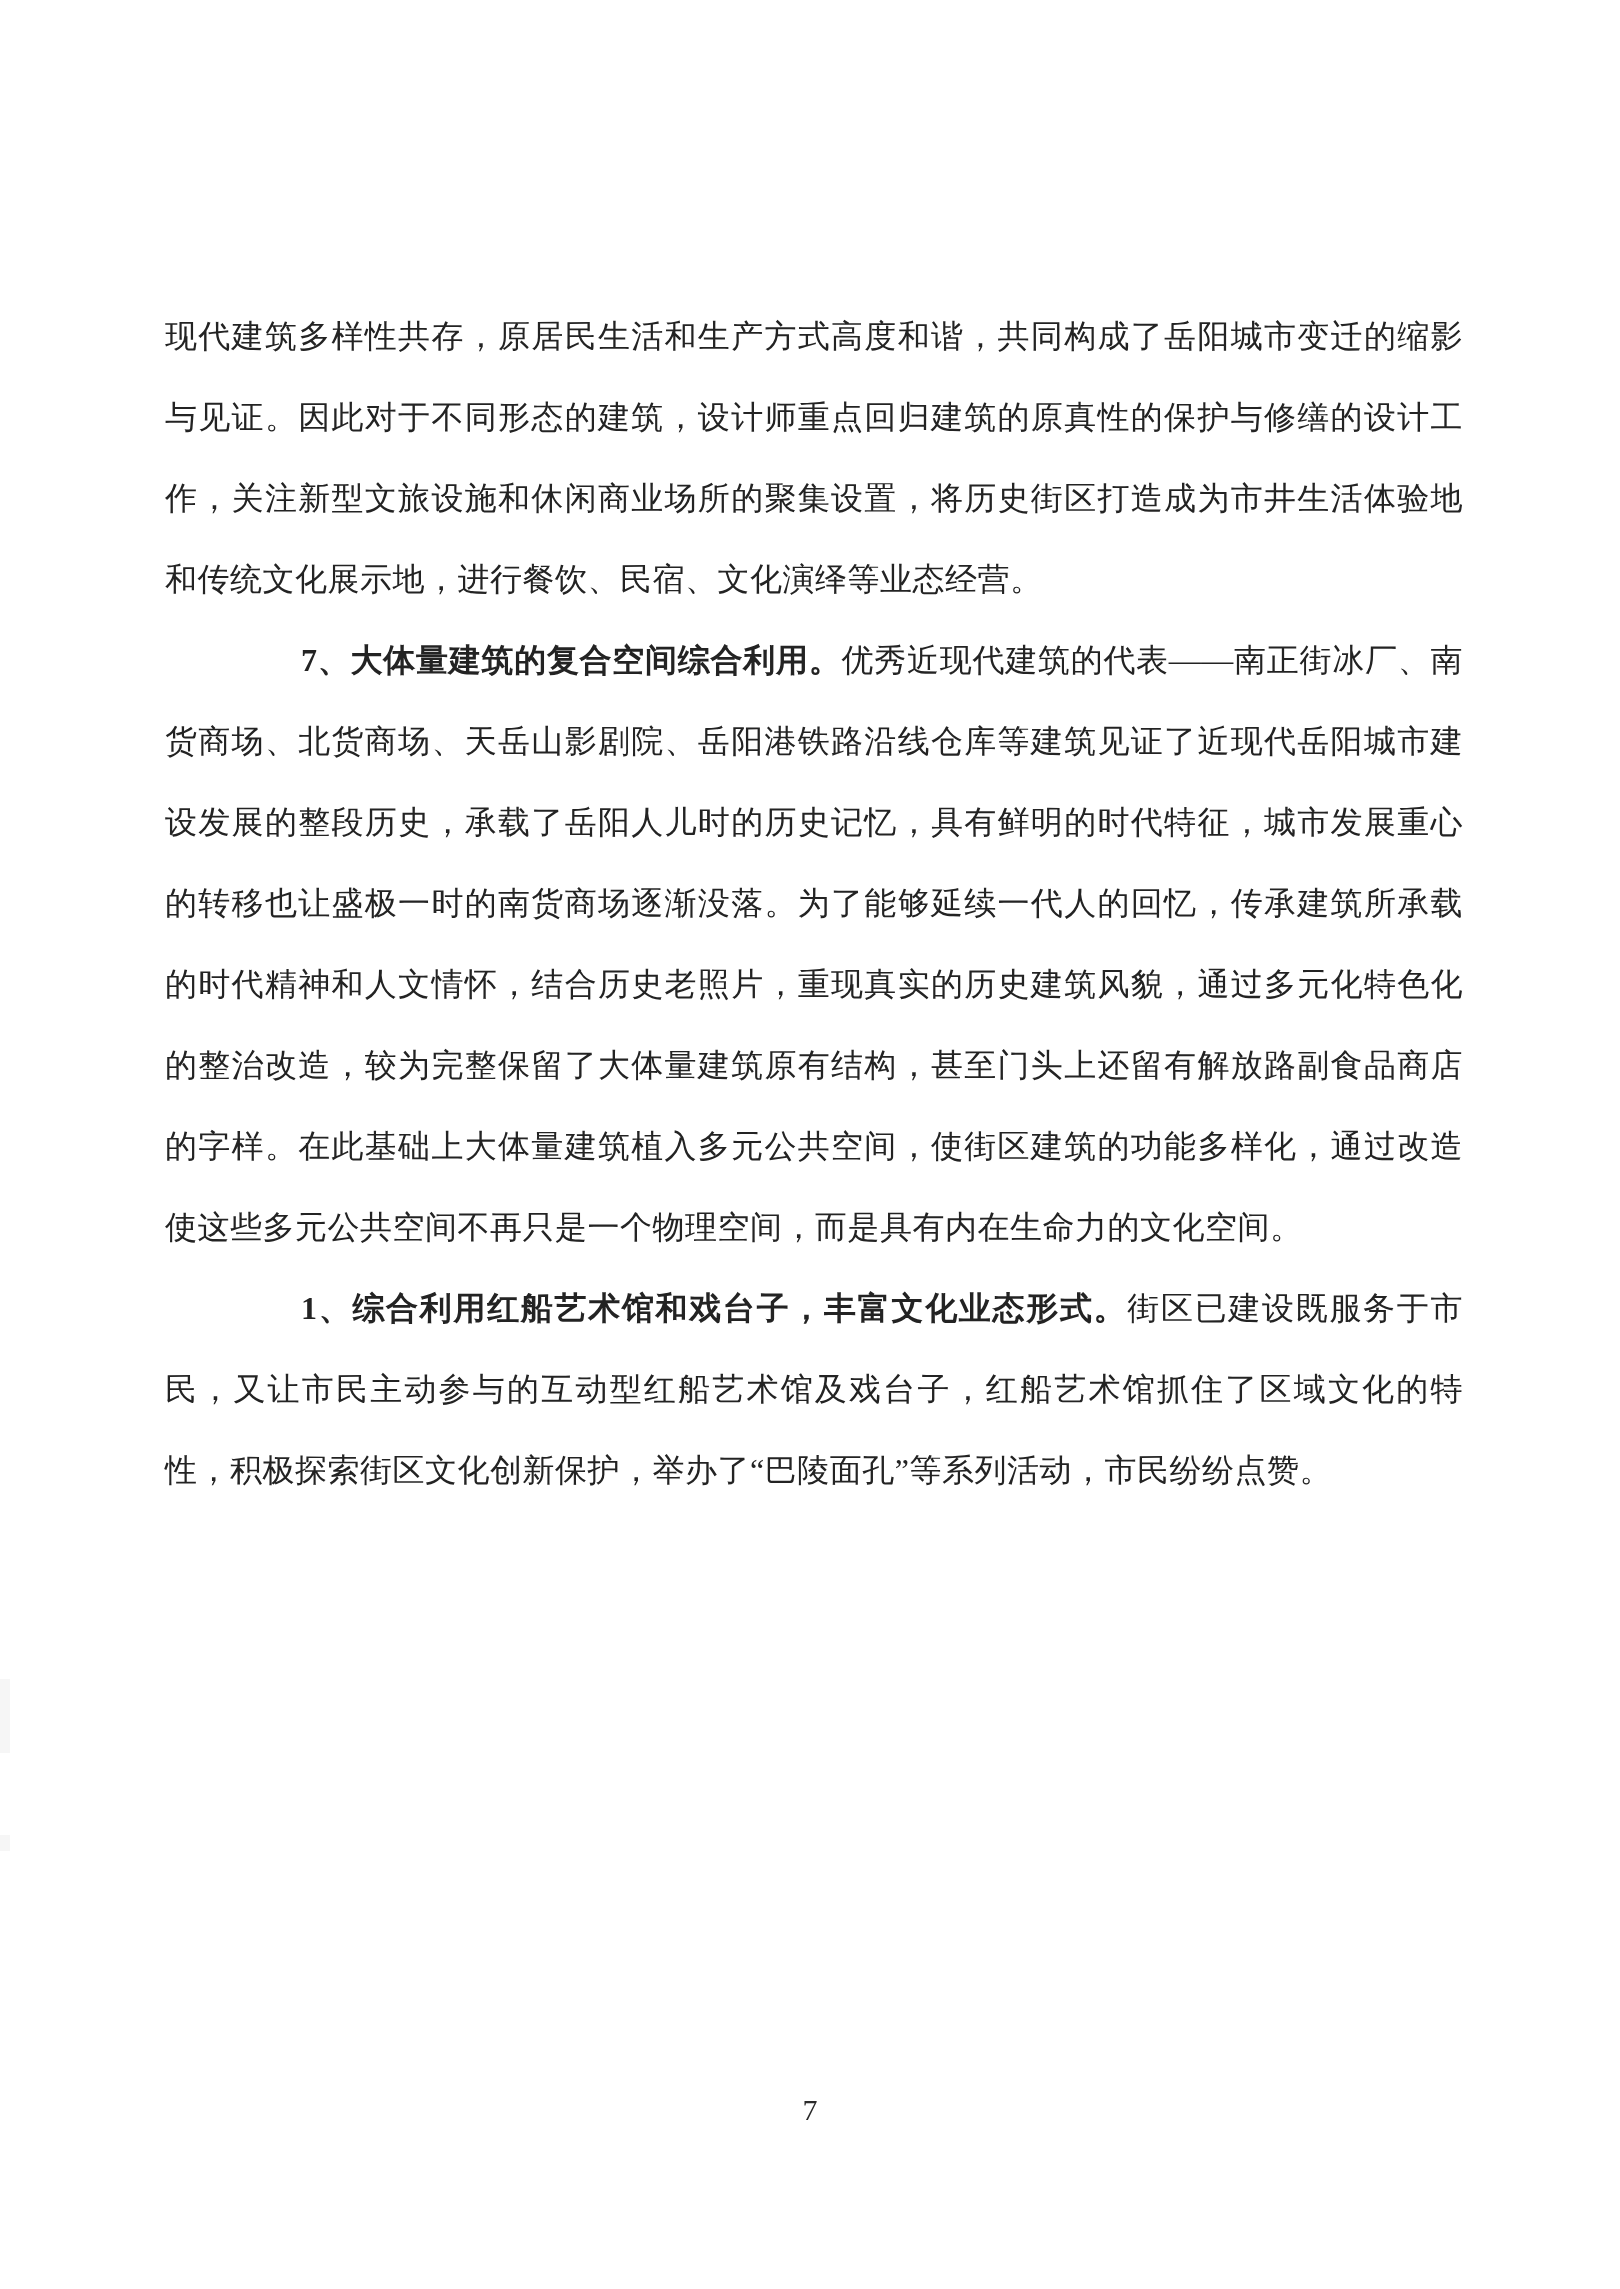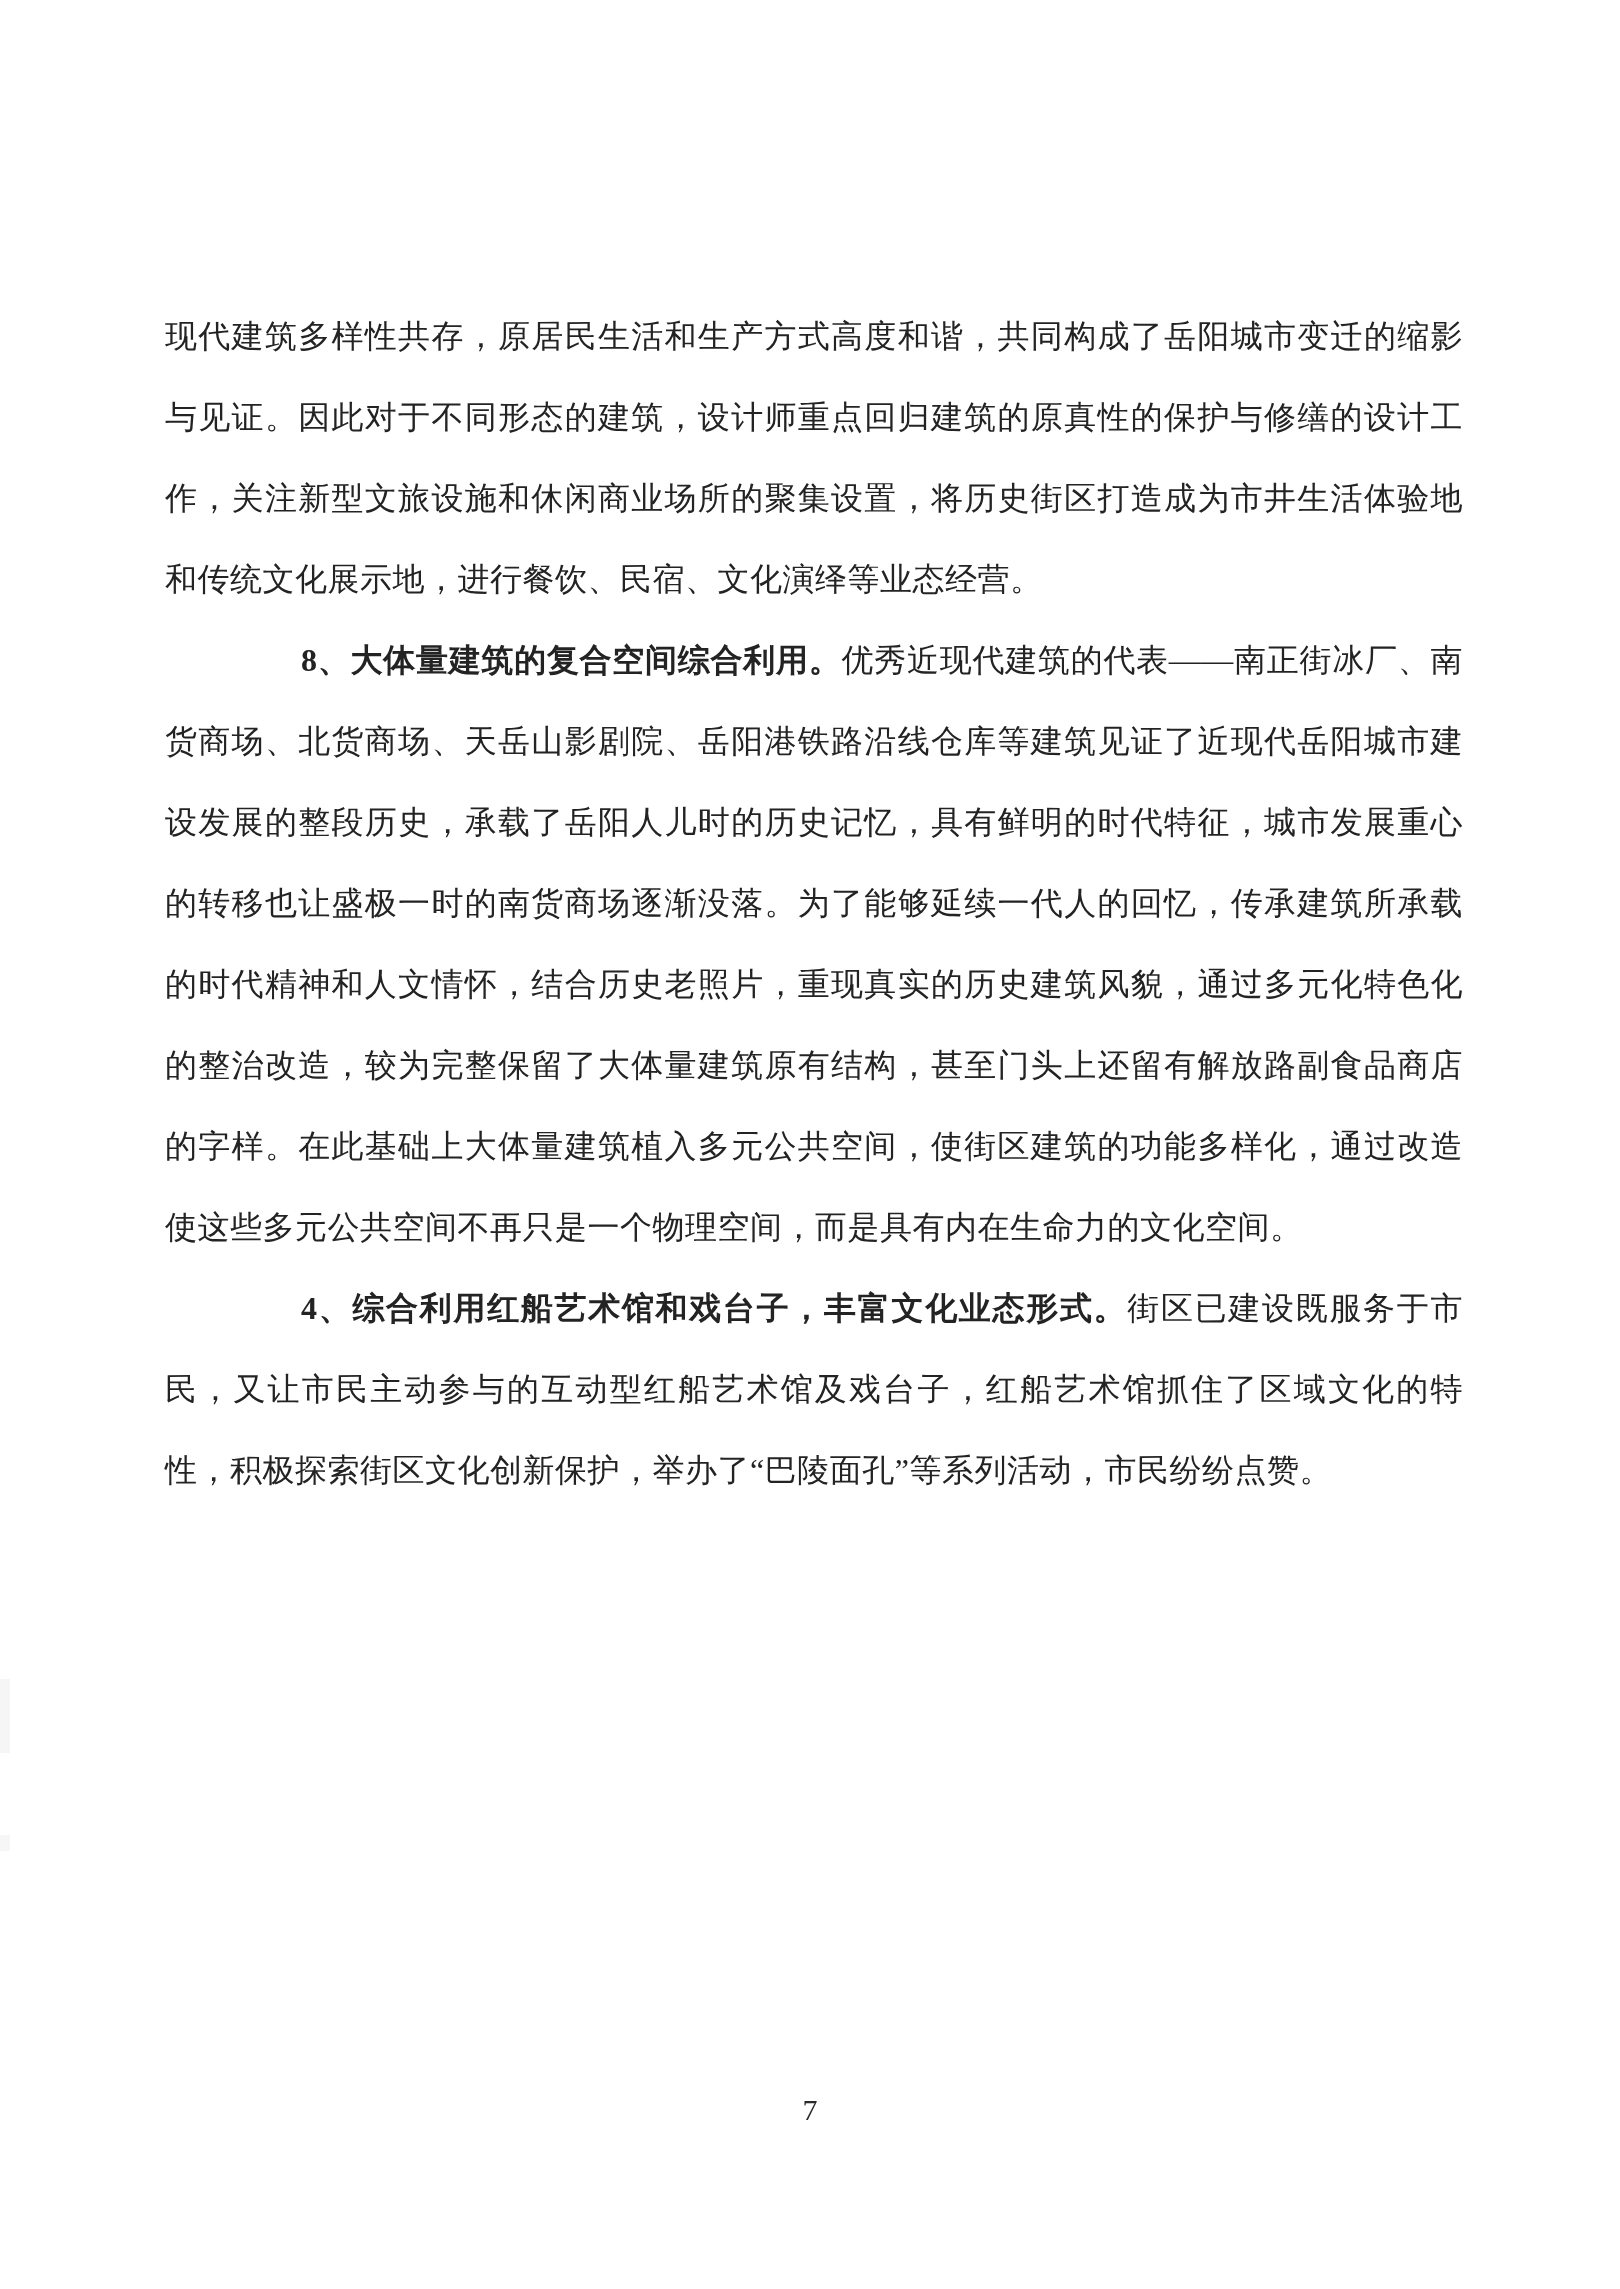--- a/index.html
+++ b/index.html
@@ -61,25 +61,25 @@
 
 <div class="page">
 
   <div class="content">
 
     <p>
       <span>现代建筑多样性共存，原居民生活和生产方式高度和谐，共同构成了岳阳城市变迁的缩影与见证。因此对于不同形态的建筑，设计师重点回归建筑的原真性的保护与修缮的设计工作，关注新型文旅设施和休闲商业场所的聚集设置，将历史街区打造成为市井生活体验地和传统文化展示地，进行餐饮、民宿、文化演绎等业态经营。</span>
     </p>
 
     <p class="para-indent">
-      <span class="sec-heading">8、大体量建筑的复合空间综合利用。</span><span>优秀近现代建筑的代表——南正街冰厂、南货商场、北货商场、天岳山影剧院、岳阳港铁路沿线仓库等建筑见证了近现代岳阳城市建设发展的整段历史，承载了岳阳人儿时的历史记忆，具有鲜明的时代特征，城市发展重心的转移也让盛极一时的南货商场逐渐没落。为了能够延续一代人的回忆，传承建筑所承载的时代精神和人文情怀，结合历史老照片，重现真实的历史建筑风貌，通过多元化特色化的整治改造，较为完整保留了大体量建筑原有结构，甚至门头上还留有解放路副食品商店的字样。在此基础上大体量建筑植入多元公共空间，使街区建筑的功能多样化，通过改造使这些多元公共空间不再只是一个物理空间，而是具有内在生命力的文化空间。</span>
+      <span class="sec-heading">7、大体量建筑的复合空间综合利用。</span><span>优秀近现代建筑的代表——南正街冰厂、南货商场、北货商场、天岳山影剧院、岳阳港铁路沿线仓库等建筑见证了近现代岳阳城市建设发展的整段历史，承载了岳阳人儿时的历史记忆，具有鲜明的时代特征，城市发展重心的转移也让盛极一时的南货商场逐渐没落。为了能够延续一代人的回忆，传承建筑所承载的时代精神和人文情怀，结合历史老照片，重现真实的历史建筑风貌，通过多元化特色化的整治改造，较为完整保留了大体量建筑原有结构，甚至门头上还留有解放路副食品商店的字样。在此基础上大体量建筑植入多元公共空间，使街区建筑的功能多样化，通过改造使这些多元公共空间不再只是一个物理空间，而是具有内在生命力的文化空间。</span>
     </p>
 
     <p class="para-indent">
-      <span class="sec-heading">4、综合利用红船艺术馆和戏台子，丰富文化业态形式。</span><span>街区已建设既服务于市民，又让市民主动参与的互动型红船艺术馆及戏台子，红船艺术馆抓住了区域文化的特性，积极探索街区文化创新保护，举办了“巴陵面孔”等系列活动，市民纷纷点赞。</span>
+      <span class="sec-heading">1、综合利用红船艺术馆和戏台子，丰富文化业态形式。</span><span>街区已建设既服务于市民，又让市民主动参与的互动型红船艺术馆及戏台子，红船艺术馆抓住了区域文化的特性，积极探索街区文化创新保护，举办了“巴陵面孔”等系列活动，市民纷纷点赞。</span>
     </p>
 
   </div>
 
   <div class="page-number">7</div>
 
   <div class="scan-artifact artifact-1"></div>
   <div class="scan-artifact artifact-2"></div>
 
 </div>

